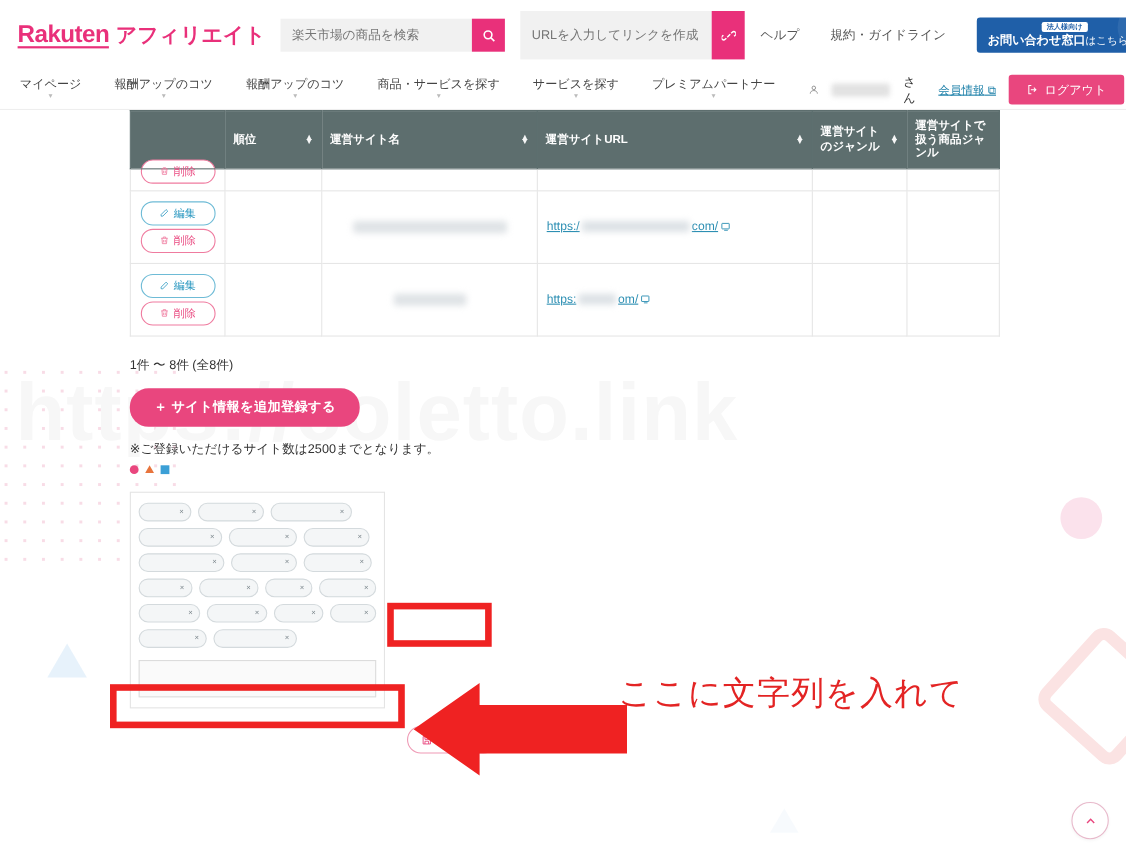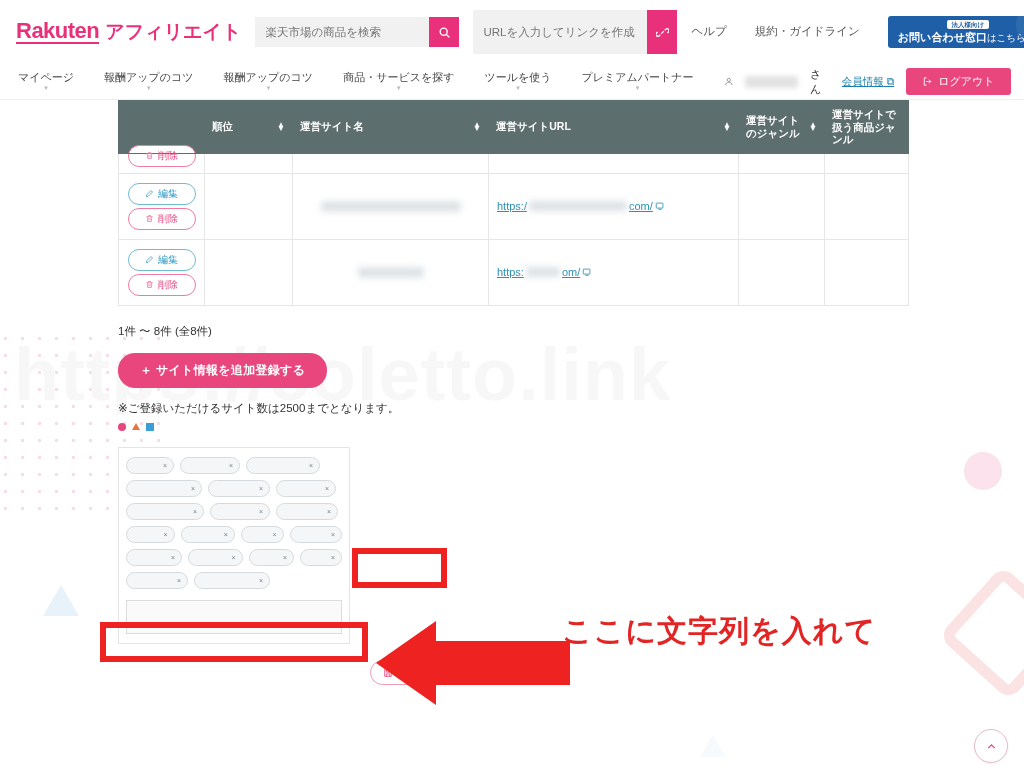--- a/index.html
+++ b/index.html
@@ -214,21 +214,21 @@
   
   .hl { position:absolute; border:6px solid #ef2222; z-index:8; pointer-events:none; }
   .hl-save { left:352px; top:548px; width:95px; height:40px; }
   .hl-input { left:100px; top:622px; width:268px; height:40px; }
 
   
   .arrow { position:absolute; left:374px; top:619px; z-index:8; }
 
   .annot {
     position:absolute; left:562px; top:610px; z-index:9;
-    color:#e32424; font-size:30px; font-weight:bold; line-height:1.42;
+    color:#e32424; font-size:30px; font-weight:normal; line-height:1.42;
     text-align:center; letter-spacing:1px;
     font-family:"Liberation Sans", sans-serif;
   }
 
   .notes { margin:0 0 0 118px; font-size:9.5px; color:#333; line-height:1.65; }
 
   .totop {
     position:absolute; right:16px; bottom:12px; width:34px; height:34px;
     border:1px solid #e8b9cb; border-radius:50%; background:#fff;
     display:flex; align-items:center; justify-content:center; cursor:pointer;
@@ -294,21 +294,21 @@
     </div>
     <div class="nav-item">
       <span>報酬アップのコツ</span>
       <span class="nav-caret">▼</span>
     </div>
     <div class="nav-item">
       <span>商品・サービスを探す</span>
       <span class="nav-caret">▼</span>
     </div>
     <div class="nav-item">
-      <span>ツールを使う</span>
+      <span>サービスを探す</span>
       <span class="nav-caret">▼</span>
     </div>
     <div class="nav-item">
       <span>プレミアムパートナー</span>
       <span class="nav-caret">▼</span>
     </div>
 
     <div class="nav-right">
       <svg class="user-ico" viewBox="0 0 24 24" fill="none" stroke="currentColor" stroke-width="2">
         <circle cx="12" cy="8" r="4"></circle>

